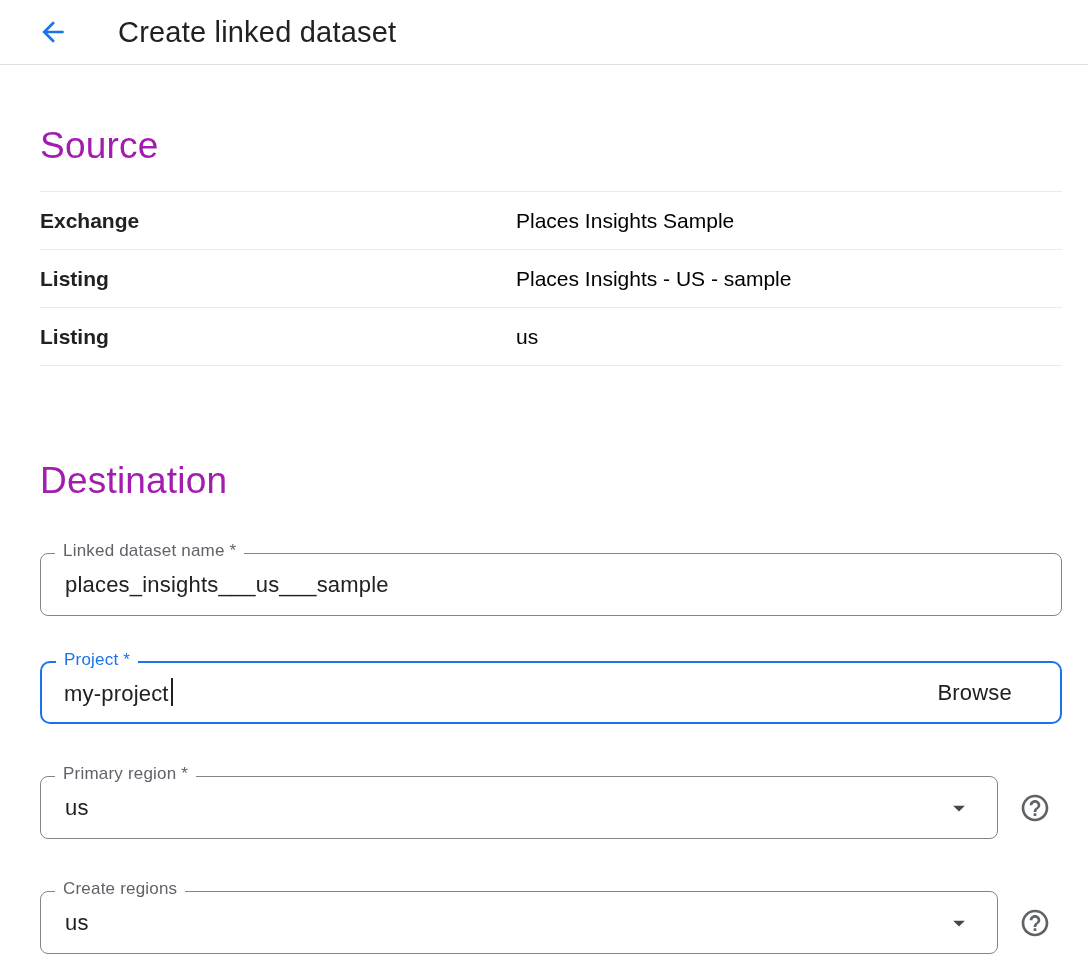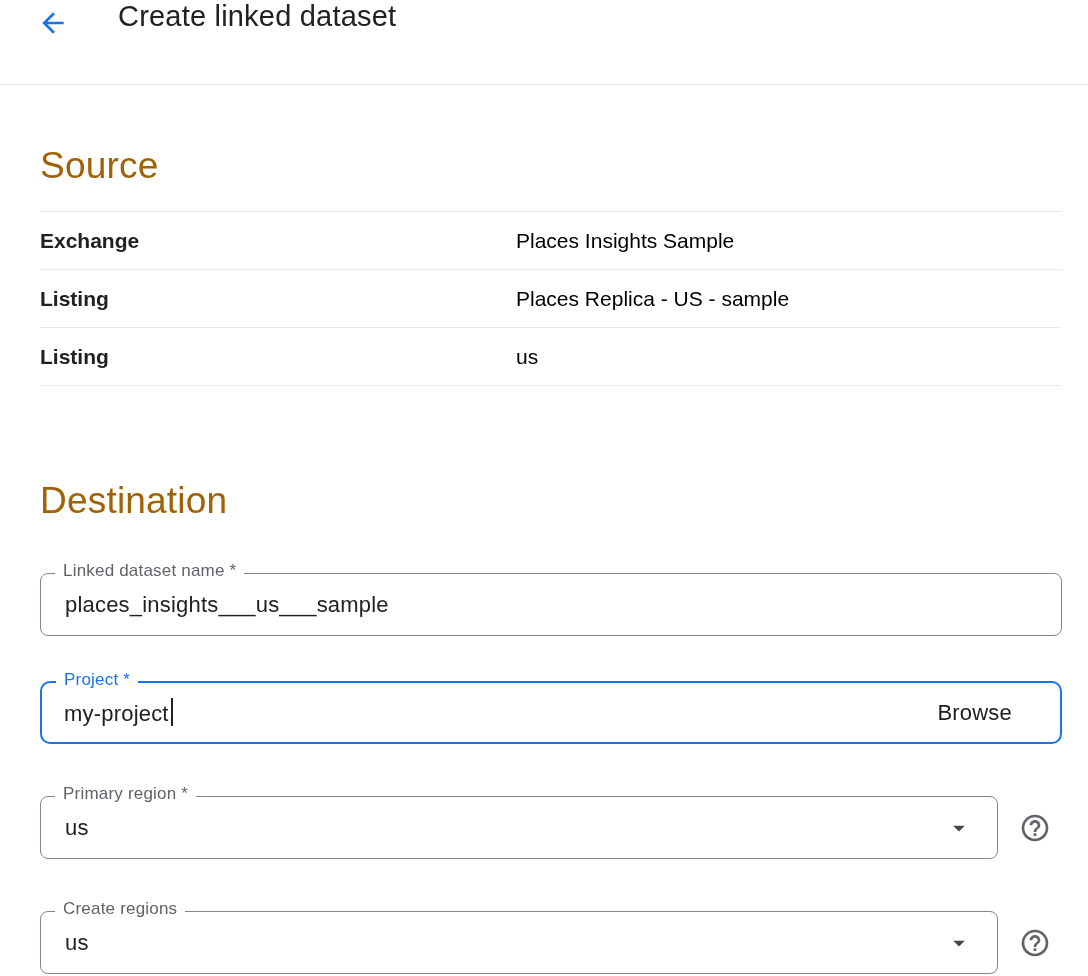--- a/index.html
+++ b/index.html
@@ -11,22 +11,23 @@
     color: #202124;
   }
   body {
     width: 1088px;
     height: 976px;
     overflow: hidden;
   }
 
   
   .header {
-    height: 85px;
-    display: flex;
+    height: 65px;
+    display: flex;
+    align-items: center;
     border-bottom: 1px solid #e0e0e0;
   }
   .back-btn {
     margin-left: 30px;
     width: 46px;
     height: 46px;
     display: flex;
     align-items: center;
     justify-content: center;
     background: none;
@@ -43,21 +44,21 @@
     letter-spacing: 0.2px;
   }
 
   
   .content {
     padding: 0 26px 0 40px;
   }
   .section-heading {
     font-size: 37px;
     font-weight: 400;
-    color: #a16207;
+    color: #a21caf;
     margin: 0;
     letter-spacing: 0.2px;
   }
   .heading-source { margin-top: 60px; }
   .heading-destination { margin-top: 94px; }
 
   
   .src-table {
     margin-top: 24px;
     border-top: 1px solid #e8eaed;
@@ -182,21 +183,21 @@
 
   <h2 class="section-heading heading-source">Source</h2>
 
   <div class="src-table">
     <div class="src-row">
       <span class="row-label">Exchange</span>
       <span class="row-value">Places Insights Sample</span>
     </div>
     <div class="src-row">
       <span class="row-label">Listing</span>
-      <span class="row-value">Places Replica - US - sample</span>
+      <span class="row-value">Places Insights - US - sample</span>
     </div>
     <div class="src-row">
       <span class="row-label">Listing</span>
       <span class="row-value">us</span>
     </div>
   </div>
 
   <h2 class="section-heading heading-destination">Destination</h2>
 
   <div class="field dataset-field">

